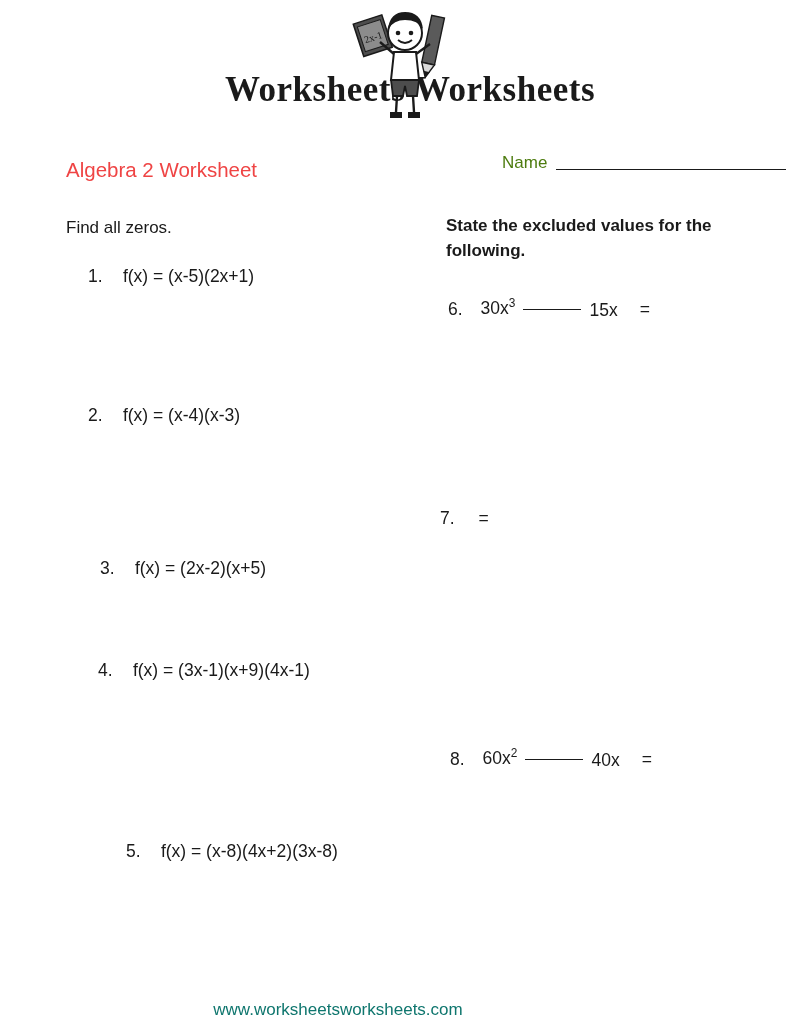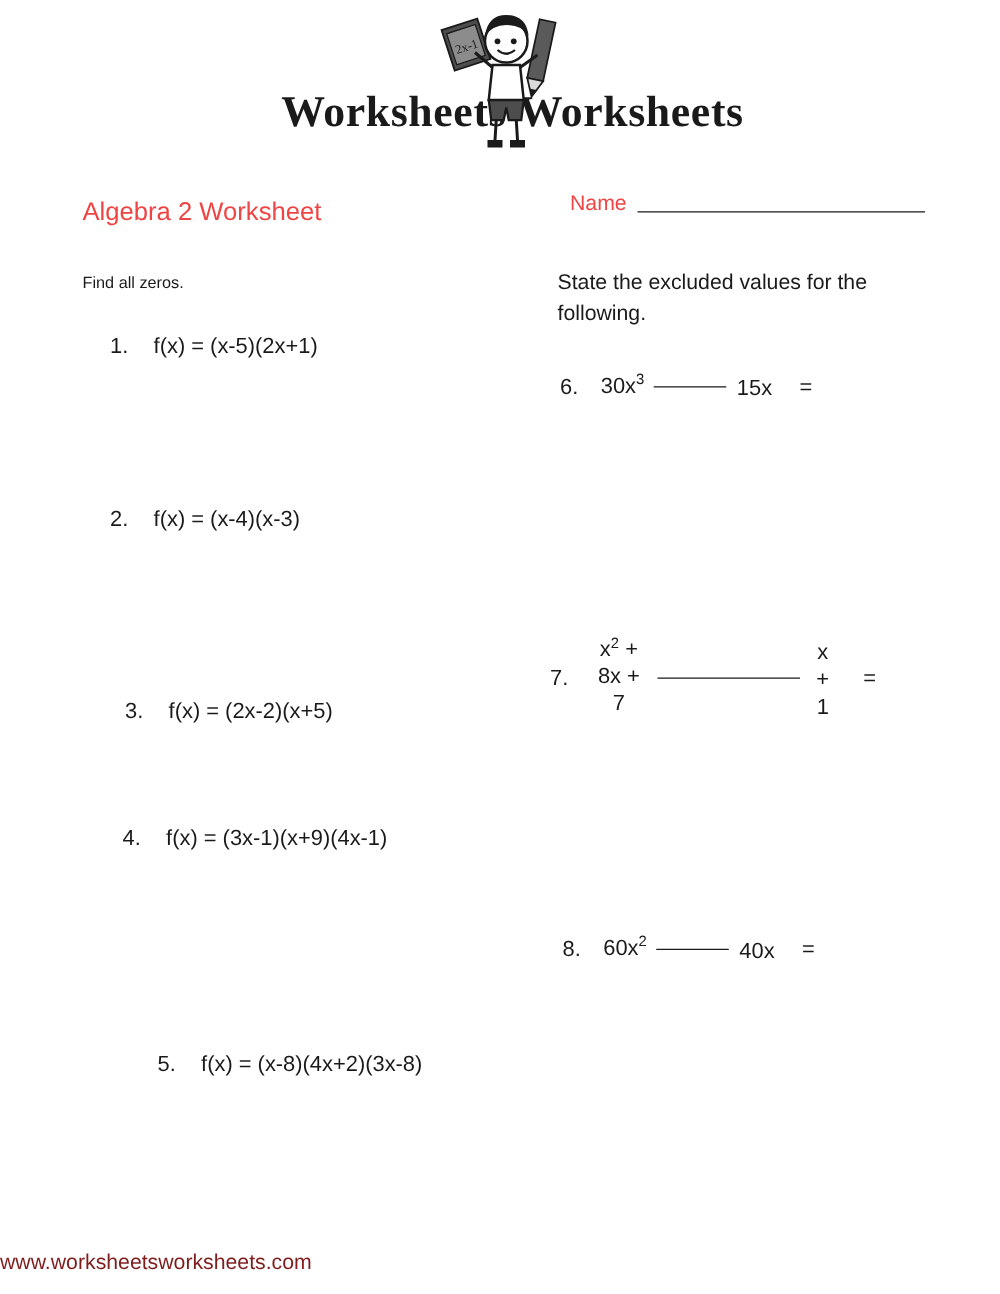--- a/index.html
+++ b/index.html
@@ -55,50 +55,51 @@
   .title {
     position: absolute;
     left: 66px;
     top: 158px;
     font-size: 20.5px;
     color: #ef4444;
     white-space: nowrap;
   }
   .name-row {
     position: absolute;
-    left: 456px;
+    left: 502px;
     top: 152px;
     font-size: 17px;
-    color: #ef4444;
+    color: #4d7c0f;
     white-space: nowrap;
   }
   .name-line {
     display: inline-block;
     width: 230px;
     border-bottom: 1.6px solid #1a1a1a;
     height: 17px;
     vertical-align: -2px;
     margin-left: 4px;
   }
 
   
   .left-instr {
     position: absolute;
     left: 66px;
     top: 218px;
-    font-size: 13px;
+    font-size: 17px;
     white-space: nowrap;
   }
   .right-instr {
     position: absolute;
     left: 446px;
     top: 213px;
     font-size: 17px;
     line-height: 25px;
     width: 280px;
+    font-weight: bold;
   }
 
   
   .prob {
     position: absolute;
     font-size: 17.5px;
     white-space: nowrap;
   }
   .prob .num {
     display: inline-block;
@@ -144,23 +145,23 @@
     vertical-align: super;
     line-height: 0;
   }
 
   
   .footer {
     position: absolute;
     left: 0;
     top: 1000px;
     width: 676px;
-    text-align: left;
-    font-size: 17px;
-    color: #7f1d1d;
+    text-align: center;
+    font-size: 17px;
+    color: #0f766e;
   }
 </style>
 </head>
 <body>
 
 <div class="logo-block">
   <div class="logo-inner">
     <span class="logo-word left">Worksheets</span>
     <span class="logo-word right">Worksheets</span>
 
@@ -243,25 +244,20 @@
   <span class="frac">
     <span class="top"><span>30x</span><sup>3</sup></span>
     <span class="bar"></span>
     <span class="bot">15x</span>
   </span>
   <span class="eq">=</span>
 </div>
 
 <div class="fracprob" style="left:440px; top:508px;">
   <span class="num">7.</span>
-  <span class="frac">
-    <span class="top"><span>x</span><sup>2</sup><span> + 8x + 7</span></span>
-    <span class="bar"></span>
-    <span class="bot">x + 1</span>
-  </span>
   <span class="eq">=</span>
 </div>
 
 <div class="fracprob" style="left:450px; top:747px;">
   <span class="num">8.</span>
   <span class="frac">
     <span class="top"><span>60x</span><sup>2</sup></span>
     <span class="bar"></span>
     <span class="bot">40x</span>
   </span>

